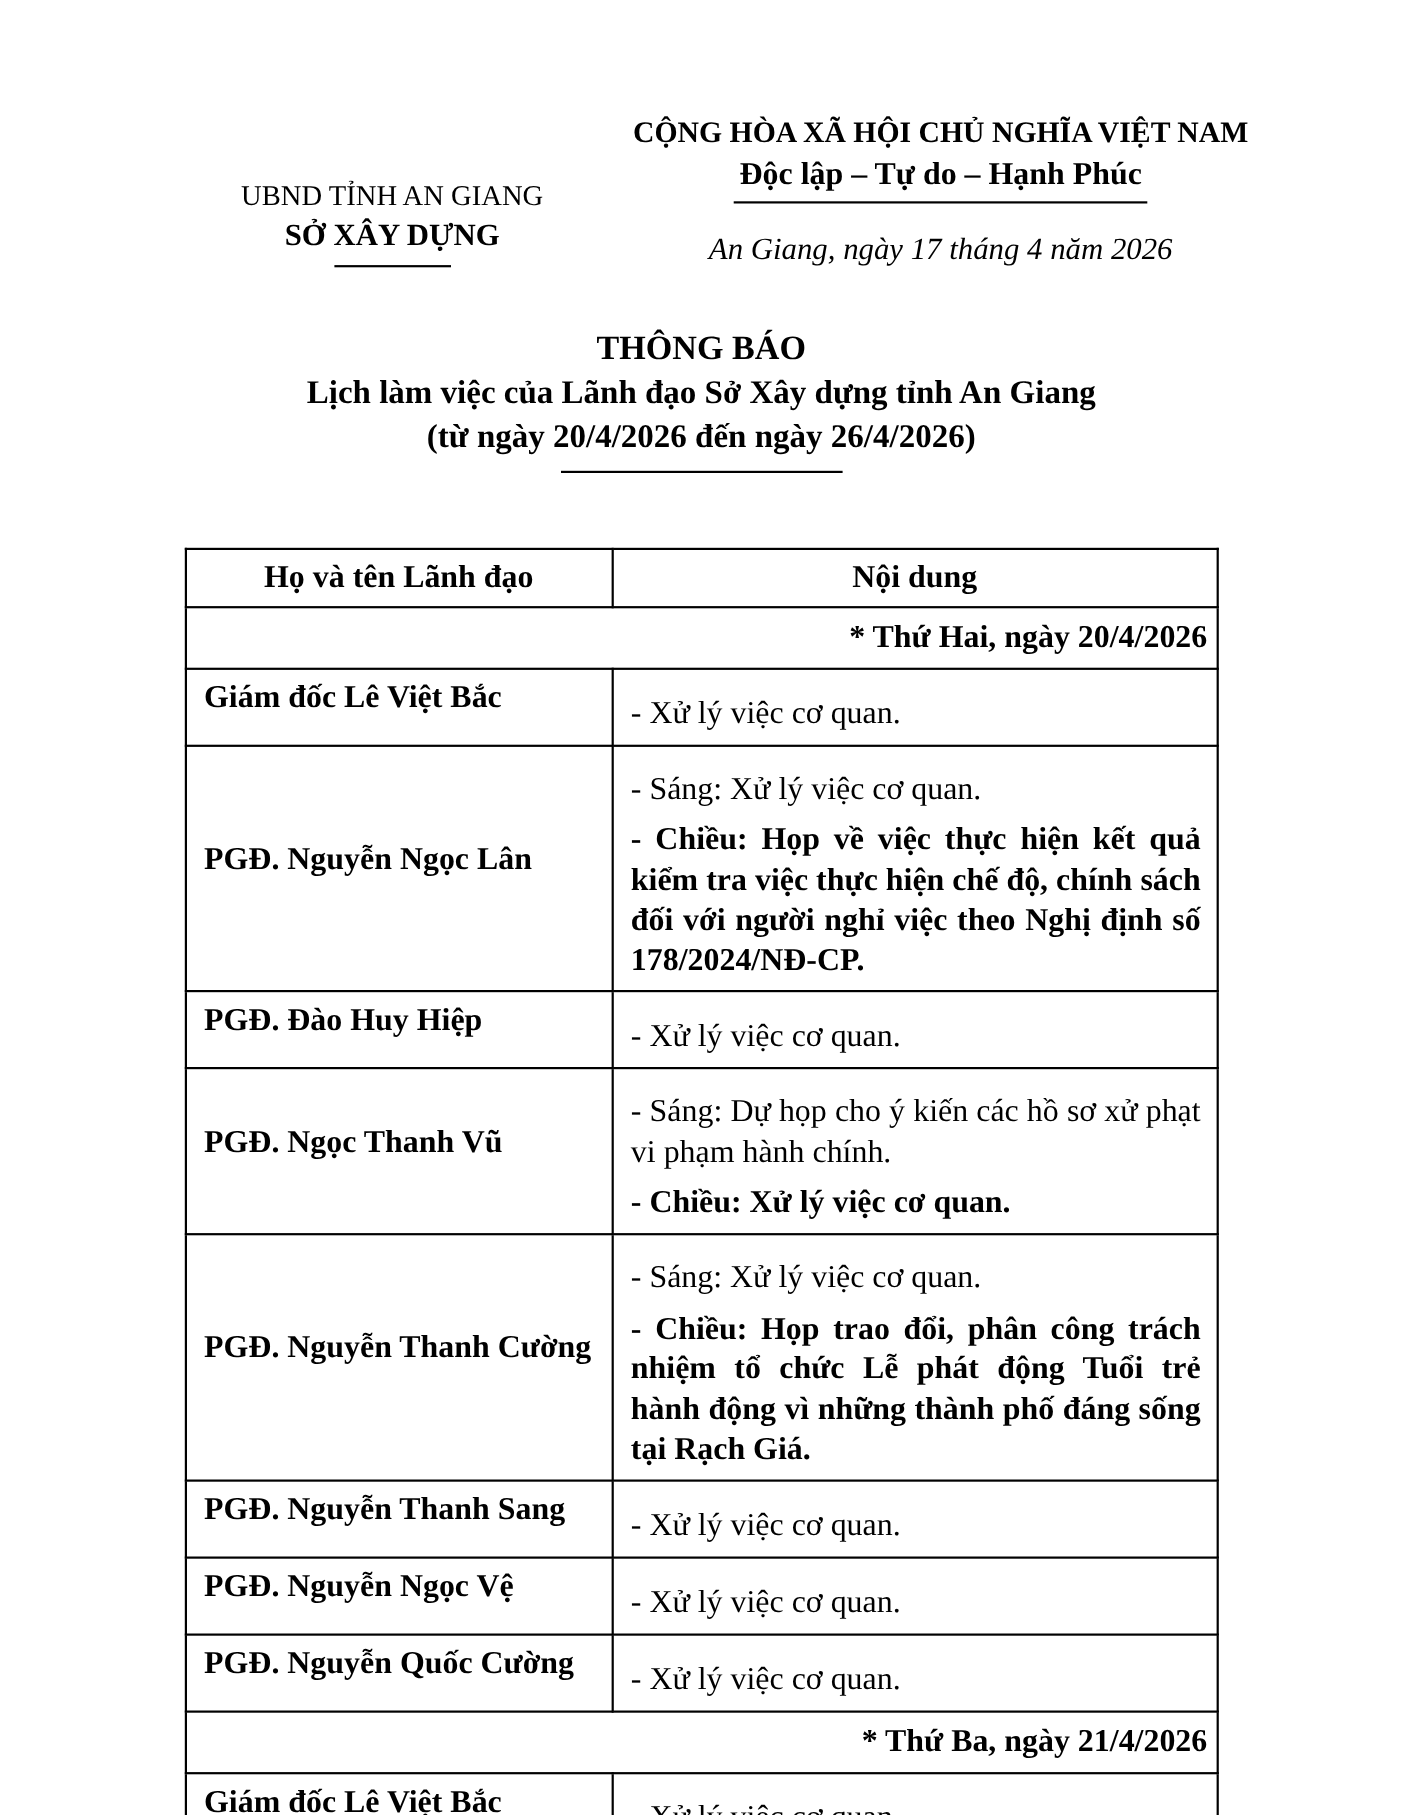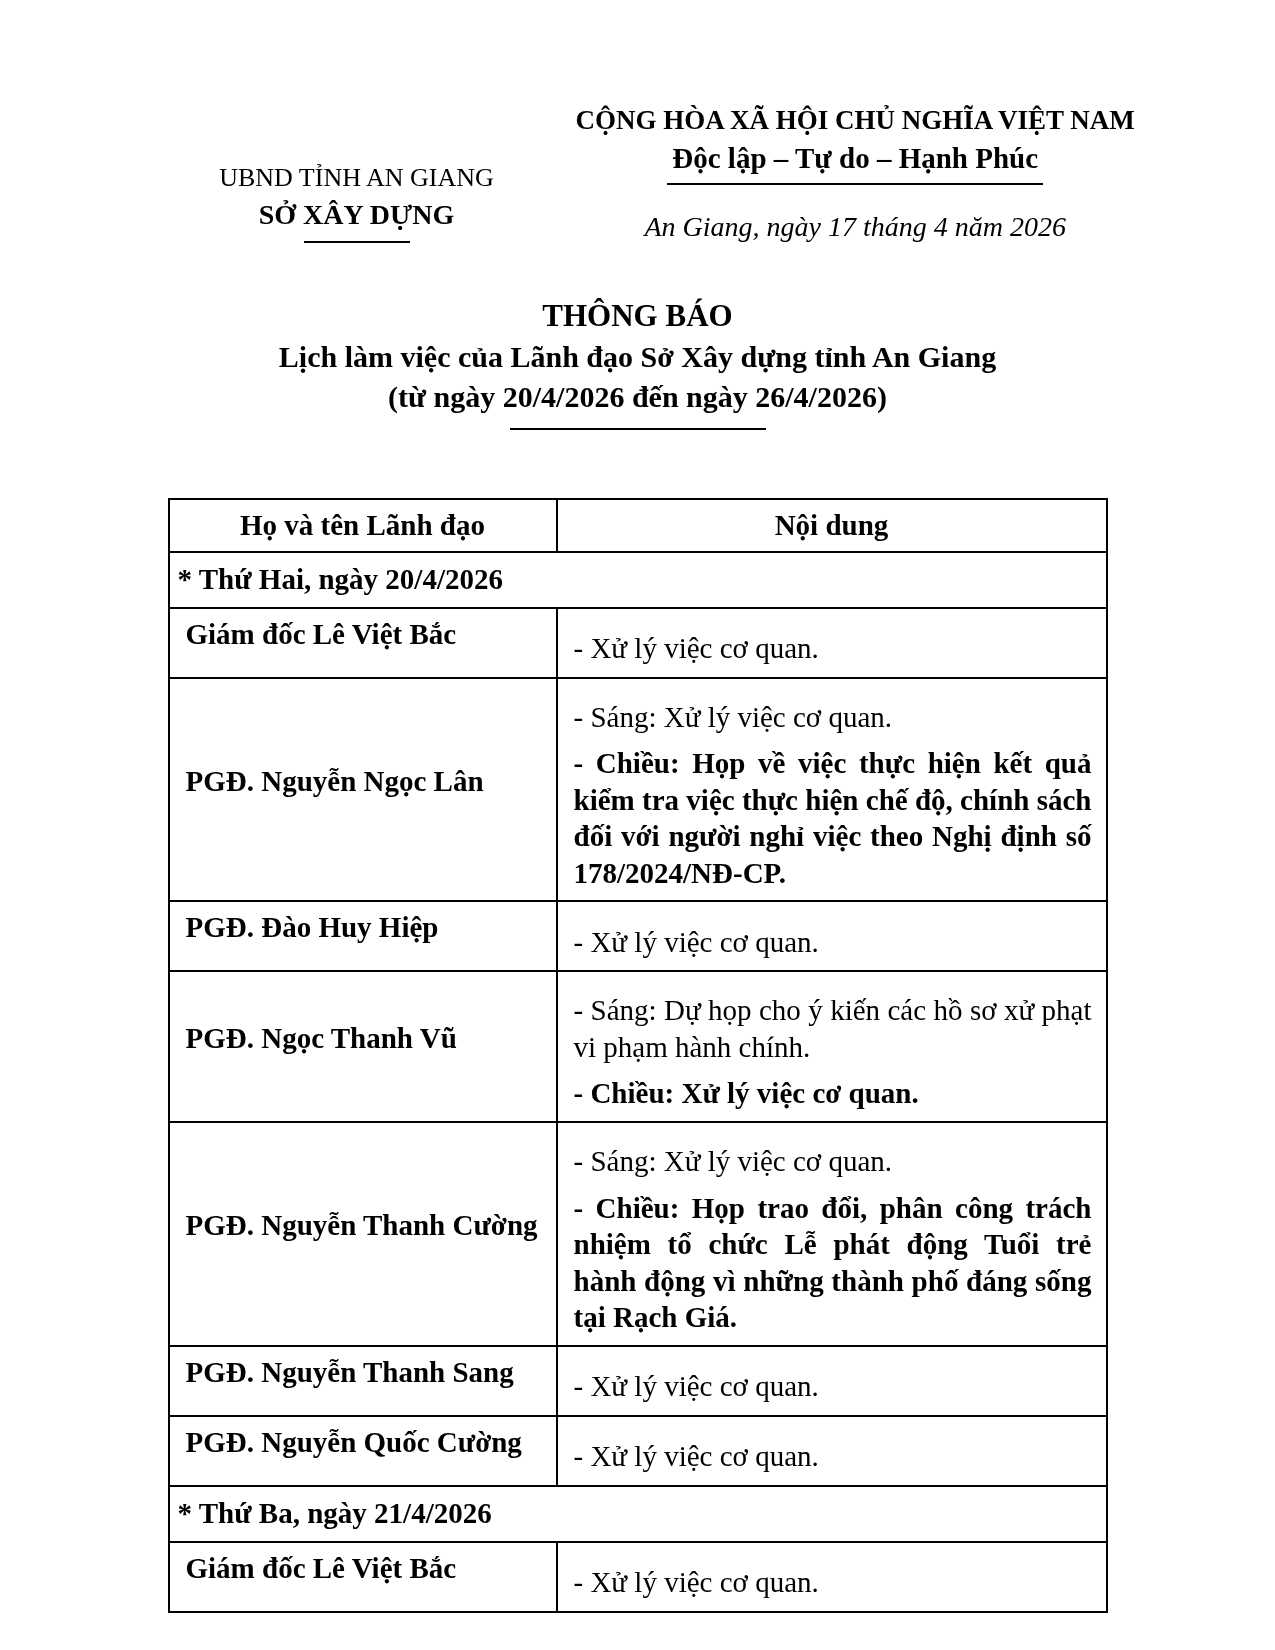--- a/index.html
+++ b/index.html
@@ -123,21 +123,21 @@
   table.schedule th {
     font-size: 29px;
     font-weight: bold;
     text-align: center;
     height: 53px;
     padding: 4px 8px;
   }
   tr.day-row td {
     font-size: 29px;
     font-weight: bold;
-    text-align: left;
+    text-align: right;
     height: 56px;
     padding: 4px 8px;
   }
   td.name-cell {
     font-size: 29px;
     font-weight: bold;
     vertical-align: middle;
     padding: 9px 12px 26px 16px;
     height: 39px;
   }
@@ -225,20 +225,26 @@
             <p>- Chiều: Họp trao đổi, phân công trách nhiệm tổ chức Lễ phát động Tuổi trẻ hành động vì những thành phố đáng sống tại Rạch Giá.</p>
           </td>
         </tr>
         <tr class="entry-row">
           <td class="name-cell">PGĐ. Nguyễn Thanh Sang</td>
           <td class="content-cell">
             <p>- Xử lý việc cơ quan.</p>
           </td>
         </tr>
         <tr class="entry-row">
+          <td class="name-cell">PGĐ. Nguyễn Ngọc Vệ</td>
+          <td class="content-cell">
+            <p>- Xử lý việc cơ quan.</p>
+          </td>
+        </tr>
+        <tr class="entry-row">
           <td class="name-cell">PGĐ. Nguyễn Quốc Cường</td>
           <td class="content-cell">
             <p>- Xử lý việc cơ quan.</p>
           </td>
         </tr>
         <tr class="day-row">
           <td colspan="2">* Thứ Ba, ngày 21/4/2026</td>
         </tr>
         <tr class="entry-row">
           <td class="name-cell">Giám đốc Lê Việt Bắc</td>

